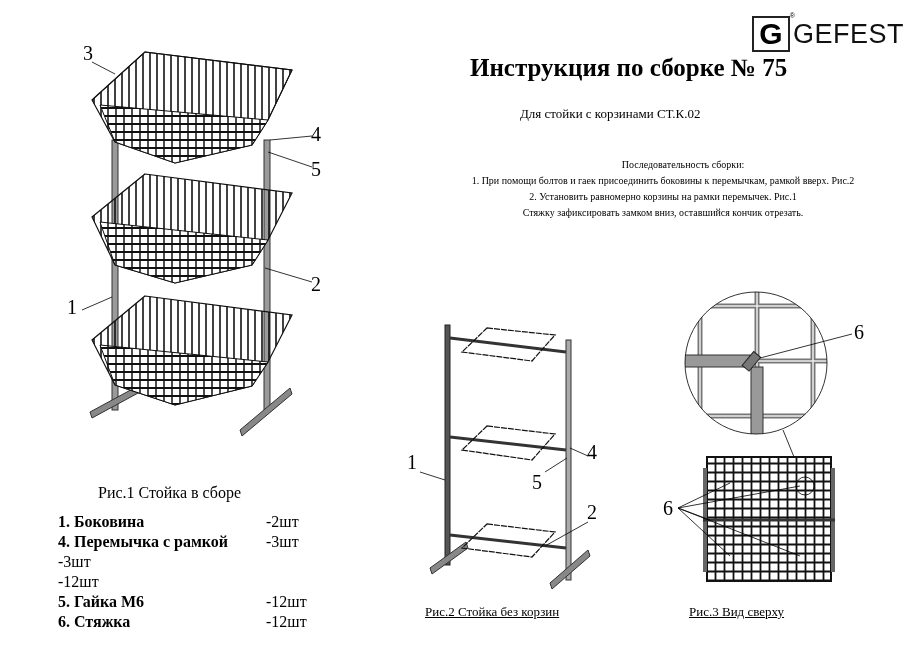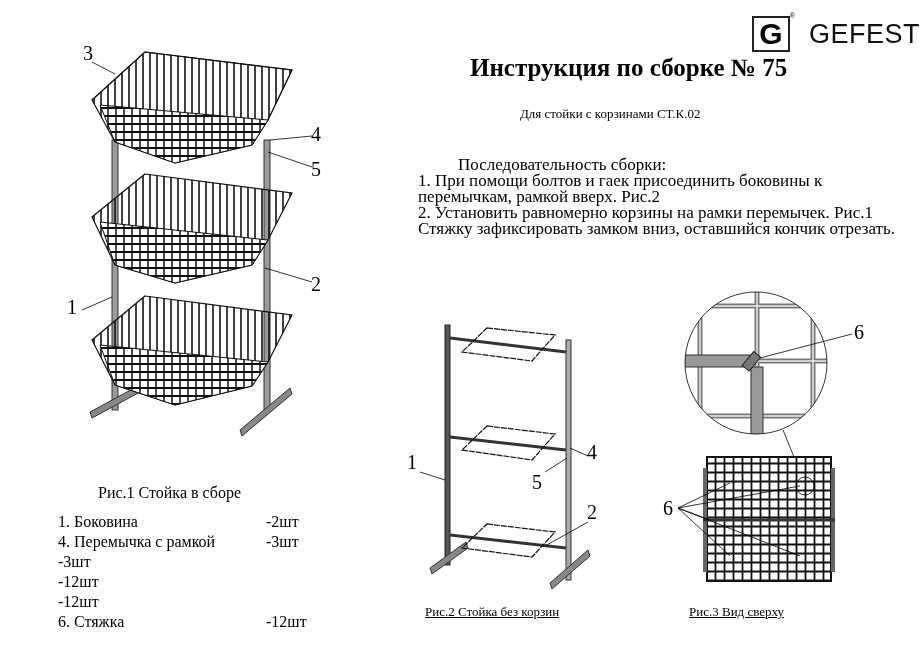--- a/index.html
+++ b/index.html
@@ -1,30 +1,30 @@
 <!DOCTYPE html>
 <html><head>
 <meta charset="utf-8">
 <style>
   html,body{margin:0;padding:0;background:#fff;}
   body{width:924px;height:653px;position:relative;overflow:hidden;font-family:"Liberation Serif","DejaVu Serif",serif;color:#000;}
   .abs{position:absolute;}
   .logo{left:752px;top:16px;display:flex;align-items:center;}
   .logo-box{width:38px;height:36px;border:2px solid #222;box-sizing:border-box;position:relative;display:flex;align-items:center;justify-content:center;font-family:"Liberation Sans",sans-serif;font-weight:bold;font-size:30px;line-height:1;}
   .logo-reg{position:absolute;right:-7px;top:-6px;font-size:7px;font-weight:normal;}
-  .logo-text{font-family:"Liberation Sans",sans-serif;font-size:27px;margin-left:19px;letter-spacing:0.5px;color:#111;}
+  .logo-text{font-family:"Liberation Sans",sans-serif;font-size:27px;margin-left:3px;letter-spacing:0.5px;color:#111;}
   .title{left:470px;top:54px;font-size:25px;font-weight:bold;white-space:nowrap;}
   .subtitle{left:520px;top:106px;font-size:13px;white-space:nowrap;}
-  .steps{left:418px;top:157px;font-size:17px;line-height:16px;width:490px;}
+  .steps{left:418px;top:157px;font-size:10px;line-height:16px;width:490px;text-align:center;}
   .steps .heading{padding-left:40px;}
   .caption{font-size:13px;white-space:nowrap;text-decoration:underline;}
   .fig1cap{left:98px;top:484px;font-size:16px;white-space:nowrap;}
   .parts{left:58px;top:512px;font-size:16px;line-height:20px;}
   .parts .row{display:flex;}
-  .parts .name{width:208px;white-space:nowrap;}
+  .parts .name{width:208px;white-space:nowrap;font-weight:bold;}
   .parts .qty{white-space:nowrap;}
   .callout{font-size:20px;line-height:1;}
   svg{position:absolute;left:0;top:0;}
 </style>
 </head>
 <body>
 
 <div class="abs logo">
   <div class="logo-box">
     <span>G</span>
@@ -183,19 +183,20 @@
       <span class="name">4. Перемычка с рамкой</span>
       <span class="qty">-3шт</span>
     </div>
   <div class="row">
       <span class="qty">-3шт</span>
     </div>
   <div class="row">
       <span class="qty">-12шт</span>
     </div>
   <div class="row">
+      <span class="name">5. Гайка М6</span>
       <span class="qty">-12шт</span>
     </div>
   <div class="row">
       <span class="name">6. Стяжка</span>
       <span class="qty">-12шт</span>
     </div>
 </div>
 
 </body></html>

